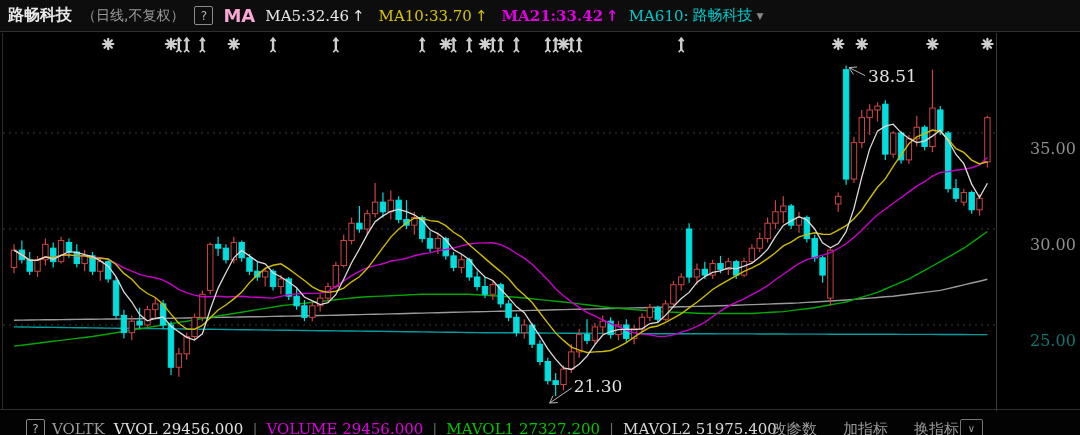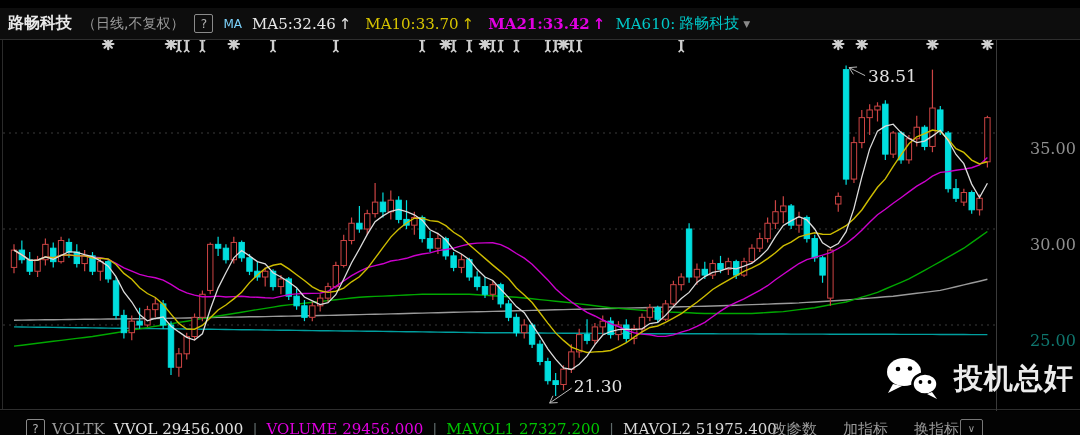--- a/index.html
+++ b/index.html
@@ -1,26 +1,26 @@
 <!DOCTYPE html>
 <html><head>
 <meta charset="utf-8">
 <style>
   html,body{margin:0;padding:0;background:#000;}
   .screen{position:relative;width:1080px;height:435px;background:#000;overflow:hidden;
           font-family:"DejaVu Sans",sans-serif;}
   #chart-svg{position:absolute;left:0;top:0;}
-  .topbar{position:absolute;top:8px;left:0;width:1080px;height:32px;background:#0d0d0d;
+  .topbar{position:absolute;top:0;left:0;width:1080px;height:32px;background:#0d0d0d;
           border-bottom:1px solid #2e2e2e;display:flex;align-items:center;gap:10px;
           padding-left:8px;box-sizing:border-box;white-space:nowrap;z-index:5;}
   .title{color:#e8e8e8;font-weight:bold;font-size:16px;}
   .subtitle{color:#9a9a9a;font-size:14px;}
   .qbox{width:17px;height:17px;border:1px solid #8a8a8a;border-radius:2px;color:#b0b0b0;
         font-size:12px;display:flex;align-items:center;justify-content:center;}
-  .ma-label{color:#7dd3fc;font-size:12px;}
+  .ma-label{color:#f9a8d4;font-size:18px;font-weight:bold;}
   .ma-list{display:flex;gap:14px;align-items:center;justify-content:flex-end;}
   .ma-item{font-size:15px;font-family:"DejaVu Serif",serif;}
   .ma-arrow{margin-left:3px;font-family:"DejaVu Sans",sans-serif;}
   .ma610{display:flex;align-items:center;gap:4px;font-size:15px;font-family:"DejaVu Serif",serif;cursor:pointer;}
   .caret{color:#8a8a8a;font-size:9px;}
   .price-axis{position:absolute;left:0;top:16px;width:981px;height:435px;pointer-events:none;z-index:3;}
   .axis-label{position:absolute;left:1030px;color:#8f8f8f;font-size:16px;
               font-family:"DejaVu Serif",serif;}
   .watermark{position:absolute;left:884px;top:356px;display:flex;align-items:center;gap:12px;z-index:4;}
   .watermark span{color:#ececec;font-size:29px;font-weight:bold;letter-spacing:1px;}
@@ -462,33 +462,20 @@
       <span class="caret">▼</span>
     </span>
   </div>
 
   <div class="price-axis">
       <div class="axis-label" style="top: 123px; color: rgb(143, 143, 143);">35.00</div>
       <div class="axis-label" style="top: 219px; color: rgb(143, 143, 143);">30.00</div>
       <div class="axis-label" style="top: 315px; color: #0f766e;">25.00</div>
     </div>
 
-  <div class="watermark">
-    <svg width="58" height="46" viewBox="0 0 58 46">
-      <ellipse cx="20" cy="16" rx="17" ry="14" fill="#fff"></ellipse>
-      <path d="M9 28 L4 37 L18 30 Z" fill="#fff"></path>
-      <circle cx="14" cy="13" r="2.3" fill="#000"></circle>
-      <circle cx="26" cy="12.5" r="2.3" fill="#000"></circle>
-      <ellipse cx="41" cy="28" rx="12.5" ry="10.5" fill="#fff" stroke="#000" stroke-width="2.5"></ellipse>
-      <path d="M48 36 L53 43 L43 38 Z" fill="#fff"></path>
-      <circle cx="36.5" cy="26" r="1.9" fill="#000"></circle>
-      <circle cx="45.5" cy="26" r="1.9" fill="#000"></circle>
-    </svg>
-    <span>投机总奸</span>
-  </div>
 
   <div class="footer">
     <span class="f-qbox">?</span>
     <span class="f-row">
       <span class="f-indicator">VOLTK</span>
     <span style="color: rgb(226, 226, 226);">VVOL 29456.000</span>
         <span class="fsep">|</span>
         <span style="color: rgb(224, 0, 224);">VOLUME 29456.000</span>
         <span class="fsep">|</span>
         <span style="color: rgb(0, 196, 0);">MAVOL1 27327.200</span>

